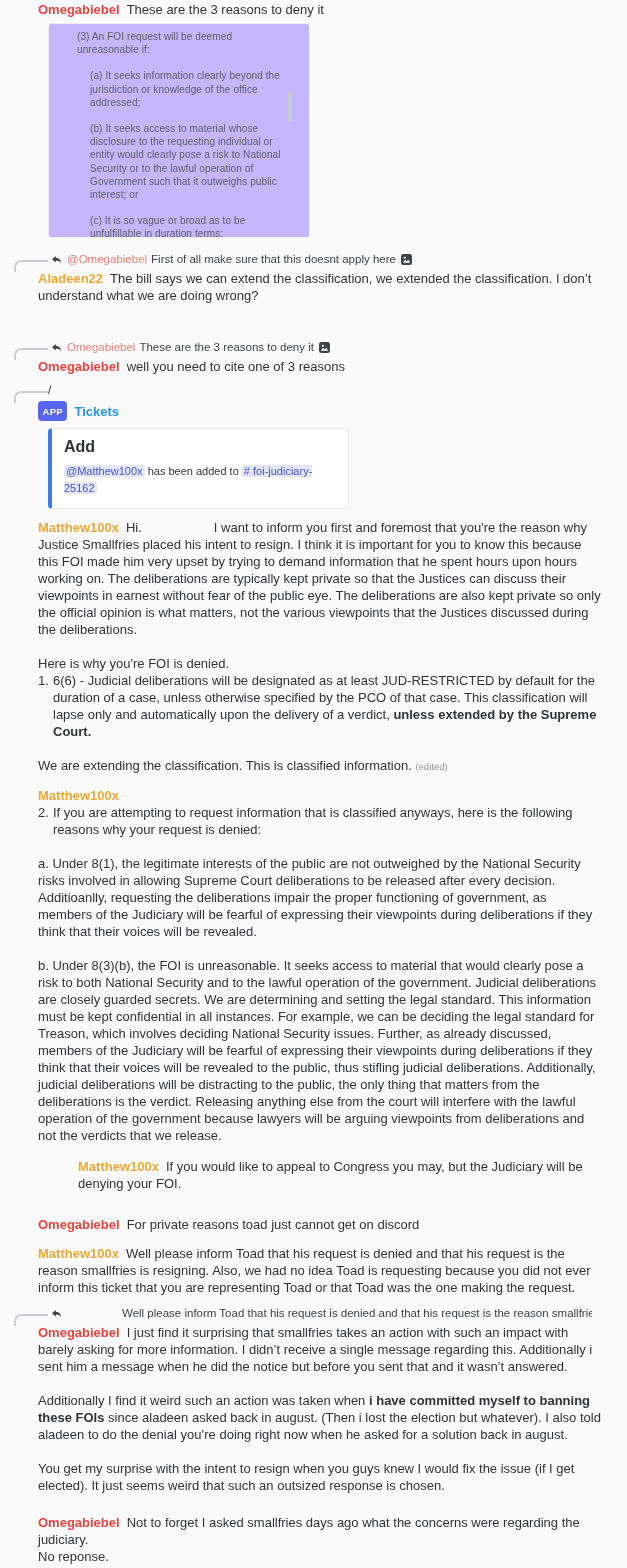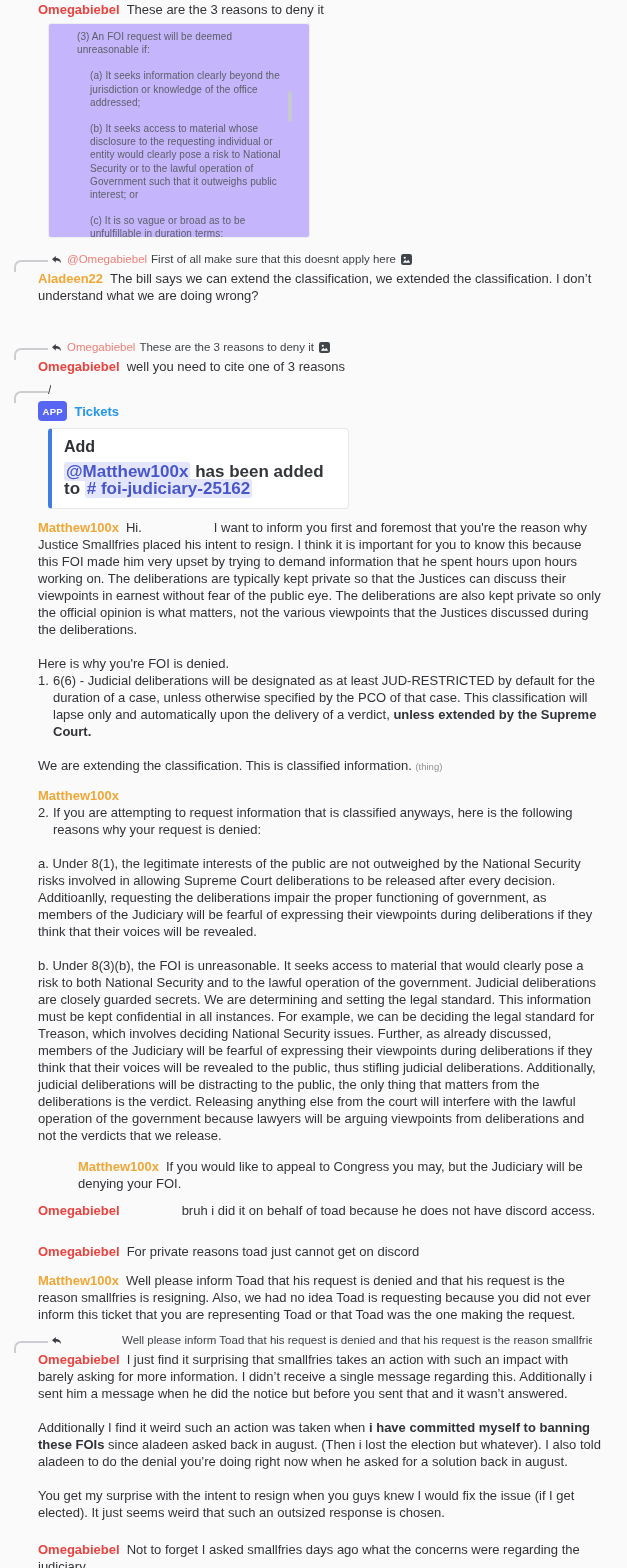--- a/index.html
+++ b/index.html
@@ -38,21 +38,21 @@
           background:#c6c9cd;border-radius:2px;}
   
   .badge{background:#5865f2;color:#fff;font-size:9.5px;font-weight:700;
          padding:1.5px 4.5px;border-radius:4px;margin-right:7px;display:inline-block;
          vertical-align:1px;letter-spacing:.3px;}
   .botname{font-weight:700;cursor:pointer;}
   .embed{margin:7px 0 0 10px;width:301px;box-sizing:border-box;background:#fff;
          border:1px solid #e6e8ea;border-left:4px solid #3f7ee0;border-radius:4px;
          padding:9px 12px 11px;}
   .etitle{font-weight:700;font-size:16px;color:#2f3136;margin-bottom:8px;}
-  .edesc{font-size:17px;color:#33363b;font-weight:bold;}
+  .edesc{font-size:11px;color:#33363b;}
   .pill{background:#e3e6fc;color:#4856c9;border-radius:3px;padding:0 2px;cursor:pointer;}
   .slash{font-size:12px;color:#34373c;}
   svg{display:block;}
 </style>
 </head>
 <body>
 
 <div id="chat">
     <div class="msg" style="margin-top: 0px;">
       <div class="line body"><span class="author" style="color: rgb(232, 67, 63);">Omegabiebel</span><span>These are the 3 reasons to deny it</span></div>
@@ -124,36 +124,33 @@
         <div class="edesc"><span class="pill">@Matthew100x</span><span> has been added to </span><span class="pill"># foi-judiciary-25162</span></div>
       </div>
     </div>
     <div class="msg" style="margin-top: 10px;">
       <div class="line body"><span class="author" style="color: rgb(240, 167, 54);">Matthew100x</span><span>Hi.</span><span class="gapspan" style="width: 72px;"></span><span>I want to inform you first and foremost that you're the reason why Justice Smallfries placed his intent to resign. I think it is important for you to know this because this FOI made him very upset by trying to demand information that he spent hours upon hours working on. The deliberations are typically kept private so that the Justices can discuss their viewpoints in earnest without fear of the public eye. The deliberations are also kept private so only the official opinion is what matters, not the various viewpoints that the Justices discussed during the deliberations.</span></div>
       <div class="block body gapb"><span>Here is why you're FOI is denied.</span></div>
       <div class="block listblock">
         <span class="marker">1.</span>
         <span class="ltext body"><span>6(6) - Judicial deliberations will be designated as at least JUD-RESTRICTED by default for the duration of a case, unless otherwise specified by the PCO of that case. This classification will lapse only and automatically upon the delivery of a verdict, </span><span class="b">unless extended by the Supreme Court.</span></span>
       </div>
-      <div class="block body gapb"><span>We are extending the classification. This is classified information. </span><span class="edited">(thing)</span></div>
+      <div class="block body gapb"><span>We are extending the classification. This is classified information. </span><span class="edited">(edited)</span></div>
     </div>
     <div class="msg" style="margin-top: 12px;">
       <div class="line body"><span class="author" style="color: rgb(240, 167, 54);">Matthew100x</span></div>
       <div class="block listblock">
         <span class="marker">2.</span>
         <span class="ltext body"><span>If you are attempting to request information that is classified anyways, here is the following reasons why your request is denied:</span></span>
       </div>
       <div class="block body gapb"><span>a. Under 8(1), the legitimate interests of the public are not outweighed by the National Security risks involved in allowing Supreme Court deliberations to be released after every decision. Additioanlly, requesting the deliberations impair the proper functioning of government, as members of the Judiciary will be fearful of expressing their viewpoints during deliberations if they think that their voices will be revealed.</span></div>
       <div class="block body gapb"><span>b. Under 8(3)(b), the FOI is unreasonable. It seeks access to material that would clearly pose a risk to both National Security and to the lawful operation of the government. Judicial deliberations are closely guarded secrets. We are determining and setting the legal standard. This information must be kept confidential in all instances. For example, we can be deciding the legal standard for Treason, which involves deciding National Security issues. Further, as already discussed, members of the Judiciary will be fearful of expressing their viewpoints during deliberations if they think that their voices will be revealed to the public, thus stifling judicial deliberations. Additionally, judicial deliberations will be distracting to the public, the only thing that matters from the deliberations is the verdict. Releasing anything else from the court will interfere with the lawful operation of the government because lawyers will be arguing viewpoints from deliberations and not the verdicts that we release.</span></div>
     </div>
     <div class="msg" style="margin-top: 14px; margin-left: 40px;">
       <div class="line body"><span class="author" style="color: rgb(240, 167, 54);">Matthew100x</span><span>If you would like to appeal to Congress you may, but the Judiciary will be denying your FOI.</span></div>
-    </div>
-    <div class="msg" style="margin-top: 10px;">
-      <div class="line body"><span class="author" style="color: rgb(232, 67, 63);">Omegabiebel</span><span class="gapspan" style="width: 55px;"></span><span>bruh i did it on behalf of toad because he does not have discord access.</span></div>
     </div>
     <div class="msg" style="margin-top: 24px;">
       <div class="line body"><span class="author" style="color: rgb(232, 67, 63);">Omegabiebel</span><span>For private reasons toad just cannot get on discord</span></div>
     </div>
     <div class="msg" style="margin-top: 12px;">
       <div class="line body"><span class="author" style="color: rgb(240, 167, 54);">Matthew100x</span><span>Well please inform Toad that his request is denied and that his request is the reason smallfries is resigning. Also, we had no idea Toad is requesting because you did not ever inform this ticket that you are representing Toad or that Toad was the one making the request.</span></div>
     </div>
     <div class="msg" style="margin-top: 10px;">
       <div class="reply">
         <span class="spine"></span>

